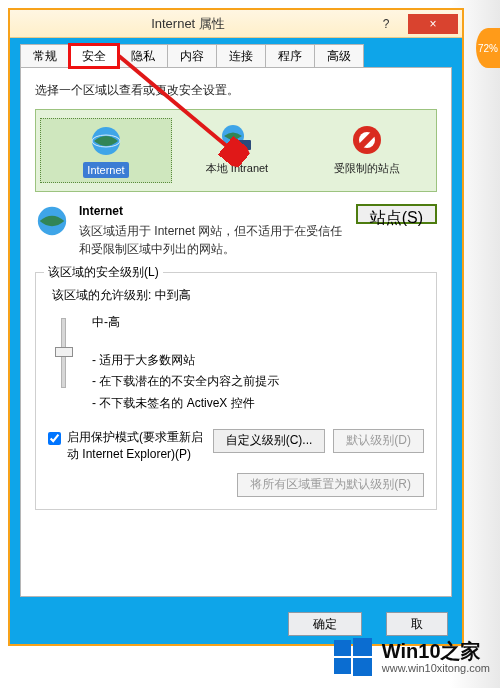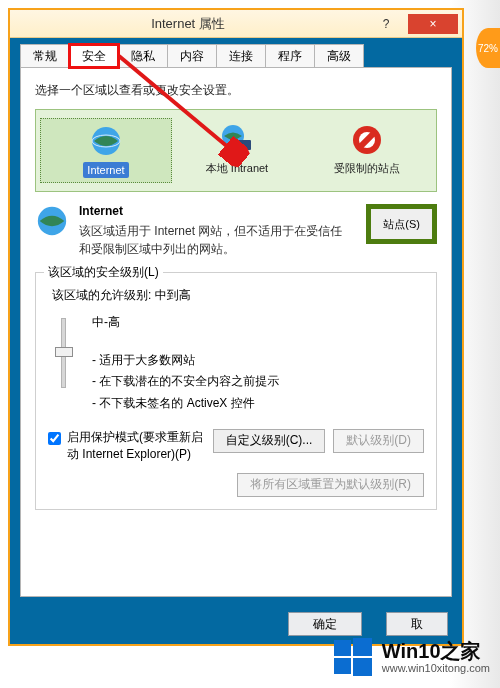--- a/index.html
+++ b/index.html
@@ -14,21 +14,21 @@
   }
   .bg-strip {
     position: absolute; top:0; left:0; right:0; bottom:0;
     background: linear-gradient(to right, #fff 0%, #fff 90%, #e8e8e8 100%);
   }
   .orange-border {
     position: absolute;
     top: 8px; left: 8px;
     width: 456px; height: 638px;
     border: 2px solid #f7a21a;
-    background: #0369a1;
+    background: #0ea5e9;
   }
   .titlebar {
     height: 28px;
     background: linear-gradient(to bottom, #fff6e2, #ffefc9);
     border-bottom: 1px solid #e8c98a;
     display:flex; align-items:center; justify-content:space-between;
     padding: 0 4px 0 0;
   }
   .titlebar .title {
     flex:1; text-align:center; font-size:13px; color:#333;
@@ -98,23 +98,23 @@
     stroke:#e01818; stroke-width:4; fill:none;
     pointer-events:none;
     z-index:10;
   }
   .desc-row { display:flex; align-items:flex-start; gap:10px; margin-bottom:6px; }
   .desc-icon { width:34px; height:34px; flex:none; }
   .desc-title { font-weight:bold; font-size:12px; margin-bottom:4px; }
   .desc-text { font-size:12px; color:#333; line-height:1.5; }
   .sites-btn {
     margin-left:auto;
-    padding:2px 12px; height:40px;
-    border:5px solid #4d7c0f; background:#efefef;
-    font-size:11px;
+    padding:2px 12px; height:20px;
+    border:2px solid #4d7c0f; background:#efefef;
+    font-size:16px;
   }
   .groupbox {
     border:1px solid #cfcfcf;
     margin-top:14px;
     padding:10px 12px 12px 12px;
     position:relative;
   }
   .group-label {
     position:absolute; top:-9px; left:8px;
     background:#fff; padding:0 4px; font-size:12px;

